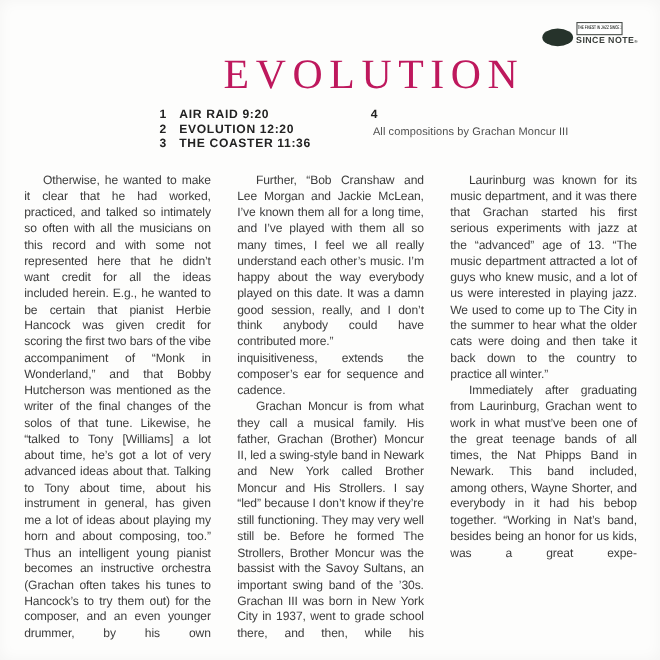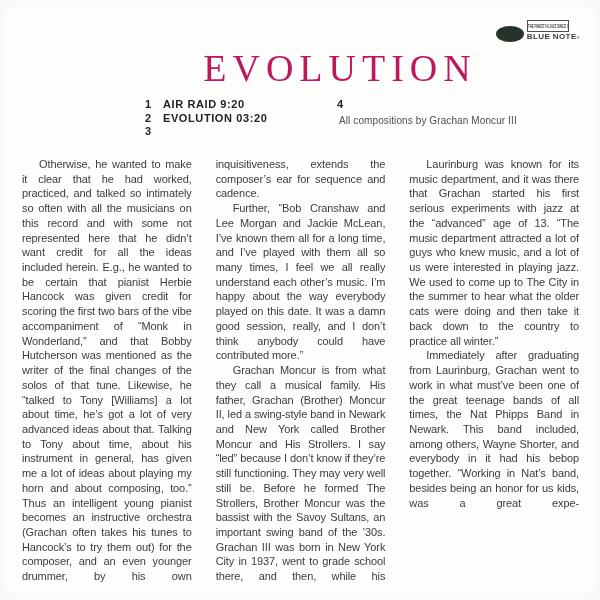--- a/index.html
+++ b/index.html
@@ -101,55 +101,56 @@
 <body>
 
 <div class="page">
 
   <div class="logo">
     <div class="logo-oval"></div>
     <div class="logo-right">
       <div class="logo-marque">
         <span>THE FINEST IN JAZZ SINCE 1939</span>
       </div>
-      <div class="logo-brand"><span>BLUE NOTE</span><span class="logo-reg">®</span></div>
+      <div class="logo-brand"><span>SINCE NOTE</span><span class="logo-reg">®</span></div>
     </div>
   </div>
 
   <div class="title">EVOLUTION</div>
 
   <div class="tracks">
     <div class="tracks-left">
       <div class="track">
         <span class="num">1</span>
         <span>AIR RAID 9:20</span>
       </div>
       <div class="track">
         <span class="num">2</span>
-        <span>EVOLUTION 03:20</span>
+        <span>EVOLUTION 12:20</span>
       </div>
       <div class="track">
         <span class="num">3</span>
+        <span>THE COASTER 11:36</span>
       </div>
     </div>
     <div class="tracks-right">
       <div class="track">
         <span class="num">4</span>
       </div>
       <div class="credit">All compositions by Grachan Moncur III</div>
     </div>
   </div>
 
   <div class="notes">
     <div class="col">
       <p class="para indent flow">Otherwise, he wanted to make it clear that he had worked, practiced, and talked so intimately so often with all the musicians on this record and with some not represented here that he didn’t want credit for all the ideas included herein. E.g., he wanted to be certain that pianist Herbie Hancock was given credit for scoring the first two bars of the vibe accompaniment of “Monk in Wonderland,” and that Bobby Hutcherson was mentioned as the writer of the final changes of the solos of that tune. Likewise, he “talked to Tony [Williams] a lot about time, he’s got a lot of very advanced ideas about that. Talking to Tony about time, about his instrument in general, has given me a lot of ideas about playing my horn and about composing, too.” Thus an intelligent young pianist becomes an instructive orchestra (Grachan often takes his tunes to Hancock’s to try them out) for the composer, and an even younger drummer, by his own</p>
     </div>
     <div class="col">
+      <p class="para indent">Further, “Bob Cranshaw and Lee Morgan and Jackie McLean, I’ve known them all for a long time, and I’ve played with them all so many times, I feel we all really understand each other’s music. I’m happy about the way everybody played on this date. It was a damn good session, really, and I don’t think anybody could have contributed more.”</p>
       <p class="para">inquisitiveness, extends the composer’s ear for sequence and cadence.</p>
-      <p class="para indent">Further, “Bob Cranshaw and Lee Morgan and Jackie McLean, I’ve known them all for a long time, and I’ve played with them all so many times, I feel we all really understand each other’s music. I’m happy about the way everybody played on this date. It was a damn good session, really, and I don’t think anybody could have contributed more.”</p>
       <p class="para indent flow">Grachan Moncur is from what they call a musical family. His father, Grachan (Brother) Moncur II, led a swing-style band in Newark and New York called Brother Moncur and His Strollers. I say “led” because I don’t know if they’re still functioning. They may very well still be. Before he formed The Strollers, Brother Moncur was the bassist with the Savoy Sultans, an important swing band of the ’30s. Grachan III was born in New York City in 1937, went to grade school there, and then, while his</p>
     </div>
     <div class="col">
       <p class="para indent">Laurinburg was known for its music department, and it was there that Grachan started his first serious experiments with jazz at the “advanced” age of 13. “The music department attracted a lot of guys who knew music, and a lot of us were interested in playing jazz. We used to come up to The City in the summer to hear what the older cats were doing and then take it back down to the country to practice all winter.”</p>
       <p class="para indent flow">Immediately after graduating from Laurinburg, Grachan went to work in what must’ve been one of the great teenage bands of all times, the Nat Phipps Band in Newark. This band included, among others, Wayne Shorter, and everybody in it had his bebop together. “Working in Nat’s band, besides being an honor for us kids, was a great expe-</p>
     </div>
   </div>
 
 </div>
 

